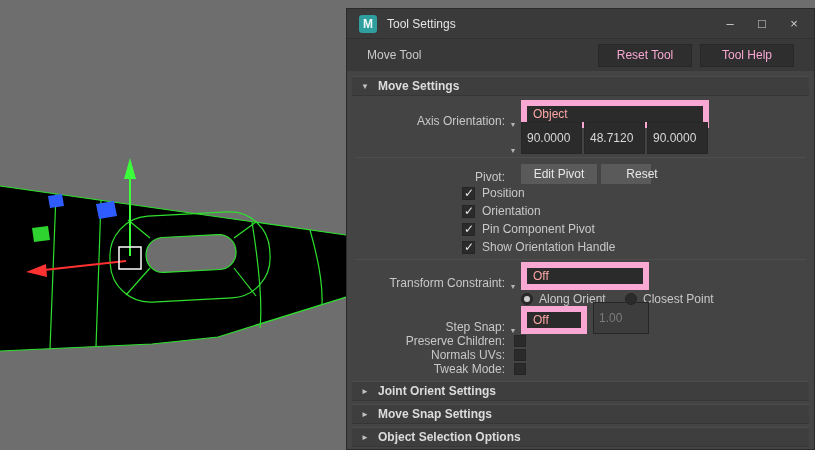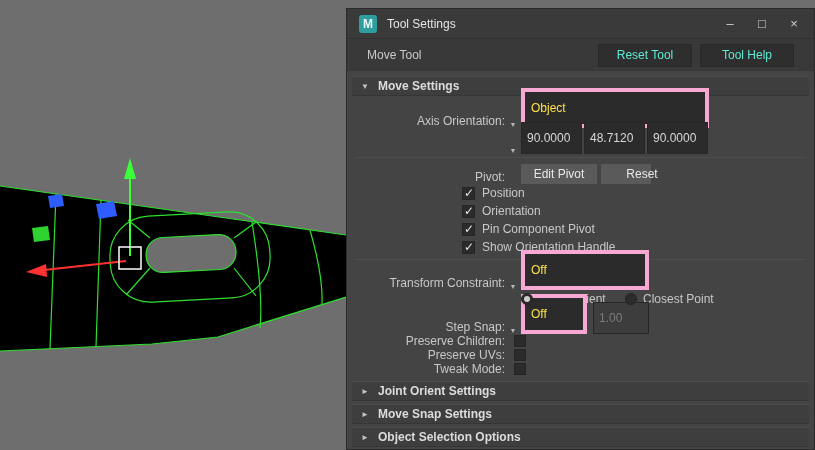--- a/index.html
+++ b/index.html
@@ -12,32 +12,32 @@
     flex:0 0 auto;border-bottom:1px solid #313131;}
   .logo{width:18px;height:18px;background:#2f9e9e;color:#eef8f8;font-weight:bold;border-radius:3px;
     display:flex;align-items:center;justify-content:center;margin:0 10px 0 8px;font-size:12px;}
   .title{color:#e5e5e5;}
   .win-controls{margin-left:auto;display:flex;}
   .win-btn{width:32px;height:24px;display:flex;align-items:center;justify-content:center;
     color:#cfcfcf;font-size:13px;cursor:default;}
   .toolbar{height:32px;background:#393939;display:flex;align-items:center;padding:0 20px;flex:0 0 auto;}
   .tool-name{color:#c9c9c9;}
   .tb-spacer{margin-left:auto;}
-  .tb-btn{width:94px;height:23px;background:#2e2e2e;color:#5eead4;display:flex;align-items:center;
+  .tb-btn{width:94px;height:23px;background:#2e2e2e;color:#f9a8d4;display:flex;align-items:center;
     justify-content:center;margin-left:8px;border:1px solid #282828;cursor:default;}
   .content{flex:1;background:#444444;padding-top:5px;overflow:hidden;}
   .section-header{height:20px;background:#3e3e3e;margin:0 5px 6px 5px;display:flex;align-items:center;
     color:#dcdcdc;font-weight:bold;border-top:1px solid #4c4c4c;border-bottom:1px solid #363636;cursor:default;}
   .section-header.collapsed{margin-bottom:3px;}
   .tri{width:26px;text-align:center;font-size:8px;color:#c2c2c2;}
   .row{display:flex;align-items:flex-end;height:26px;}
   .label{width:158px;text-align:right;color:#c8c8c8;white-space:nowrap;}
   .arrow-slot{width:16px;text-align:center;font-size:7px;color:#b5b5b5;cursor:default;}
-  .field{height:18px;background:#2b2b2b;color:#fde047;display:flex;align-items:center;
-    padding:16px 6px;border:4px solid #f9a8d4;}
+  .field{height:18px;background:#2b2b2b;color:#fca5a5;display:flex;align-items:center;
+    padding:8px 6px;border:6px solid #f9a8d4;}
   .field.object{width:188px;}
   .field.constraint{width:128px;}
   .field.snap{width:66px;}
   input.num{width:61px;height:18px;background:#2b2b2b;color:#d8d8d8;border:1px solid #262626;
     padding:15px 5px;font:inherit;margin-right:2px;}
   input.num.dim{width:56px;background:#3d3d3d;color:#7c7c7c;margin-left:6px;}
   .btn{height:20px;background:#5a5a5a;color:#e8e8e8;display:flex;align-items:center;
     justify-content:center;margin-right:4px;cursor:default;}
   .btn.edit{width:76px;}
   .btn.small{width:50px;padding-left:32px;}
@@ -181,21 +181,21 @@
       <span class="arrow-slot">▼</span>
       <div class="field snap">Off</div>
       <input class="num dim" value="1.00" style="">
     </div>
 
     <div class="toggle-row">
       <span class="label">Preserve Children:</span>
       <span class="checkbox" data-checked="false"></span>
     </div>
     <div class="toggle-row">
-      <span class="label">Preserve UVs:</span>
+      <span class="label">Normals UVs:</span>
       <span class="checkbox" data-checked="false"></span>
     </div>
     <div class="toggle-row">
       <span class="label">Tweak Mode:</span>
       <span class="checkbox" data-checked="false"></span>
     </div>
 
     <div class="bottom-sections">
       <div class="section-header collapsed">
         <span class="tri">►</span>

